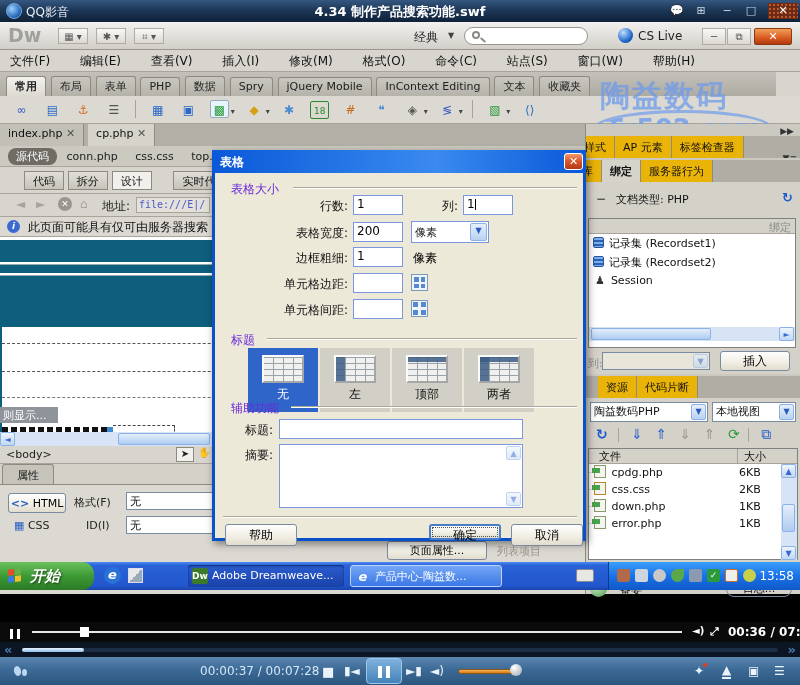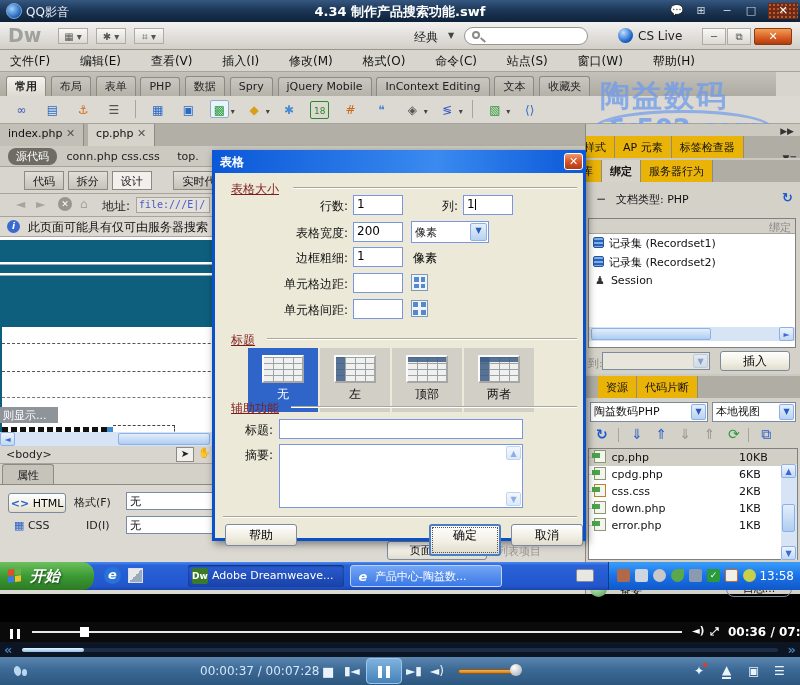--- a/index.html
+++ b/index.html
@@ -96,21 +96,21 @@
   .dbico{display:inline-block;width:11px;height:11px;background:repeating-linear-gradient(180deg,#7ab0e8 0 2px,#2a62b8 2px 4px);border:1px solid #2a52a0;border-radius:2px;margin-right:5px;vertical-align:-1px;}
   .fico{display:inline-block;width:12px;height:13px;background:#f4f4f0;border:1px solid #8a9a6a;margin-right:5px;vertical-align:-2px;position:relative;}
   .fico::before{content:"";position:absolute;left:-3px;top:2px;width:8px;height:5px;background:#4aa44a;}
   .frow{font-size:11px;color:#111;height:17px;line-height:17px;white-space:nowrap;}
   .frow .dots{color:#b0aca4;font-size:9px;}
   .sel{background:#d2cfc7;}
   
   .dlg{left:212px;top:128px;width:374px;height:391px;background:#ece9d8;border:3px solid #0a50c8;border-top:none;box-shadow:2px 3px 8px rgba(0,0,0,0.45);}
   .dlg-title{left:-3px;top:0;width:374px;height:23px;background:linear-gradient(90deg,#0a58d8,#3a8af0 60%,#0a58d8);color:#fff;font-weight:bold;font-size:12px;padding:4px 0 0 8px;}
   .dclose{right:3px;top:3px;width:19px;height:17px;background:linear-gradient(180deg,#f0996e,#d8552a 50%,#b03a14);border:1px solid #fff;border-radius:3px;color:#fff;font-weight:bold;font-size:11px;text-align:center;line-height:16px;}
-  .grp{font-size:12px;color:#7f1d1d;text-decoration:underline;}
+  .grp{font-size:12px;color:#6d28d9;}
   .gline{height:2px;border-top:1px solid #aca899;border-bottom:1px solid #fff;}
   .dlbl{font-size:12px;color:#111;text-align:right;}
   .dfield{background:#fff;border:1px solid #7a96df;font-size:12px;padding:1px 3px;color:#000;}
   .caret{display:inline-block;width:1px;height:11px;background:#000;vertical-align:-2px;}
   .mt{width:42px;height:28px;margin:7px auto 3px;border:2px outset #fafafa;background-color:#f0f0ee;background-image:repeating-linear-gradient(0deg,transparent 0 5px,#9aa2aa 5px 6px),repeating-linear-gradient(90deg,transparent 0 9px,#9aa2aa 9px 10px);}
   .mt.l{background-image:linear-gradient(90deg,rgba(60,92,132,0.85) 0 9px,transparent 9px),repeating-linear-gradient(0deg,transparent 0 5px,#9aa2aa 5px 6px),repeating-linear-gradient(90deg,transparent 0 9px,#9aa2aa 9px 10px);}
   .mt.t{background-image:linear-gradient(180deg,rgba(60,92,132,0.85) 0 5px,transparent 5px),repeating-linear-gradient(0deg,transparent 0 5px,#9aa2aa 5px 6px),repeating-linear-gradient(90deg,transparent 0 9px,#9aa2aa 9px 10px);}
   .mt.b{background-image:linear-gradient(90deg,rgba(60,92,132,0.85) 0 9px,transparent 9px),linear-gradient(180deg,rgba(60,92,132,0.85) 0 5px,transparent 5px),repeating-linear-gradient(0deg,transparent 0 5px,#9aa2aa 5px 6px),repeating-linear-gradient(90deg,transparent 0 9px,#9aa2aa 9px 10px);}
   .tile{width:70px;height:64px;text-align:center;font-size:12px;color:#111;background:#d2cfc6;}
   .tile.selgl{background:#2f64c8;color:#fff;}
@@ -202,21 +202,21 @@
     <div class="a wm1 txt">陶益数码</div>
     <div class="a wm2 txt">Ty502.com</div>
 
     <div class="a docbar txt" style="top:102px">
       <span class="dtab"><span>index.php</span> <span style="color:#555">✕</span></span>
       <span class="dtab act"><span>cp.php</span> <span style="color:#555">✕</span></span>
     </div>
 
     <div class="a relbar txt" style="top:124px">
       <span class="srcpill">源代码</span>
-      <span style="">conn.php</span>
+      <span style="margin-right:14px">conn.php</span>
       <span style="margin-right:14px">css.css</span>
       <span>top.</span>
     </div>
 
     <div class="a viewbar txt" style="top:145px;padding-left:24px">
       <span class="vbtn">代码</span>
       <span class="vbtn">拆分</span>
       <span class="vbtn act">设计</span>
       <span class="vbtn" style="margin-left:18px">实时代码</span>
     </div>
@@ -323,21 +323,24 @@
         <div class="a txt" style="left:4px;top:28px;width:208px;height:20px;font-size:14px">
           <span style="color:#1a5ad0;font-weight:bold;margin:0 6px">↻</span><span class="vsep" style="height:14px;margin-top:2px"></span>
           <span style="color:#2a62c8;margin:0 4px">⇓</span>
           <span style="color:#2a62c8;margin:0 4px">⇑</span>
           <span style="color:#9a968e;margin:0 4px">⇓</span>
           <span style="color:#9a968e;margin:0 4px">⇑</span>
           <span style="color:#2a9a3a;margin:0 4px">⟳</span><span class="vsep" style="height:14px;margin-top:2px"></span>
           <span style="color:#2a62c8;margin:0 4px">⧉</span>
         </div>
         <div class="a" style="left:2px;top:50px;width:210px;height:112px;background:#fff;border:1px solid #808080">
-          <div class="frow sel"><span class="dots"> ┈</span><span class="fico"></span><span>cp.php</span><span style="position:absolute;left:150px">10KB</span></div>
+          <div class="lhdr txt" style="height:15px;color:#111">
+            <span style="position:absolute;left:10px">文件</span>
+            <span style="position:absolute;left:148px;border-left:1px solid #a8a49c;padding-left:6px">大小</span>
+          </div>
           <div class="frow"><span class="dots"> ┈</span><span class="fico"></span><span>cpdg.php</span><span style="position:absolute;left:150px">6KB</span></div>
           <div class="frow"><span class="dots"> ┈</span><span class="fico" style="border-color:#b8862a"></span><span>css.css</span><span style="position:absolute;left:150px">2KB</span></div>
           <div class="frow"><span class="dots"> ┈</span><span class="fico"></span><span>down.php</span><span style="position:absolute;left:150px">1KB</span></div>
           <div class="frow"><span class="dots"> ┈</span><span class="fico"></span><span>error.php</span><span style="position:absolute;left:150px">1KB</span></div>
           <div class="a" style="right:0;top:15px;width:16px;height:96px;background:#d6e4f5">
             <span class="a sbtn" style="left:0;top:0;width:15px;height:14px;line-height:13px">▲</span>
             <span class="a sthumb" style="left:1px;top:40px;width:13px;height:28px"></span>
             <span class="a sbtn" style="left:0;bottom:0;width:15px;height:14px;line-height:13px">▼</span>
           </div>
         </div>
@@ -405,21 +408,21 @@
       <span class="a dlbl" style="left:22px;top:272px;width:36px">标题:</span>
       <span class="a dfield" style="left:64px;top:269px;width:244px;height:20px"></span>
       <span class="a dlbl" style="left:22px;top:297px;width:36px">摘要:</span>
       <div class="a dfield" style="left:64px;top:294px;width:244px;height:64px">
         <span class="a sbtn" style="right:1px;top:1px;width:15px;height:14px;line-height:13px;opacity:.55">▲</span>
         <span class="a sbtn" style="right:1px;bottom:1px;width:15px;height:14px;line-height:13px;opacity:.55">▼</span>
       </div>
 
       <div class="a" style="left:8px;top:366px;width:354px;border-top:1px solid #aca899;border-bottom:1px solid #fff"></div>
       <span class="a xbtn" style="left:10px;top:374px;width:72px;height:22px;line-height:21px">帮助</span>
-      <span class="a xbtn" style="left:214px;top:374px;width:72px;height:32px;line-height:19px;border:2px solid #4a7dc8;outline:1px dotted #555;outline-offset:-4px">确定</span>
+      <span class="a xbtn" style="left:214px;top:374px;width:72px;height:16px;line-height:19px;border:2px solid #4a7dc8;outline:1px dotted #555;outline-offset:-4px">确定</span>
       <span class="a xbtn" style="left:296px;top:374px;width:72px;height:22px;line-height:21px">取消</span>
     </div>
 
     <div class="a taskbar" style="top:540px">
       <div class="a start">
         <span class="winflag" style="position:absolute">
             <i style="background:#e84a2a"></i>
             <i style="background:#6ab04a"></i>
             <i style="background:#3a7ae8"></i>
             <i style="background:#f0c02a"></i>

